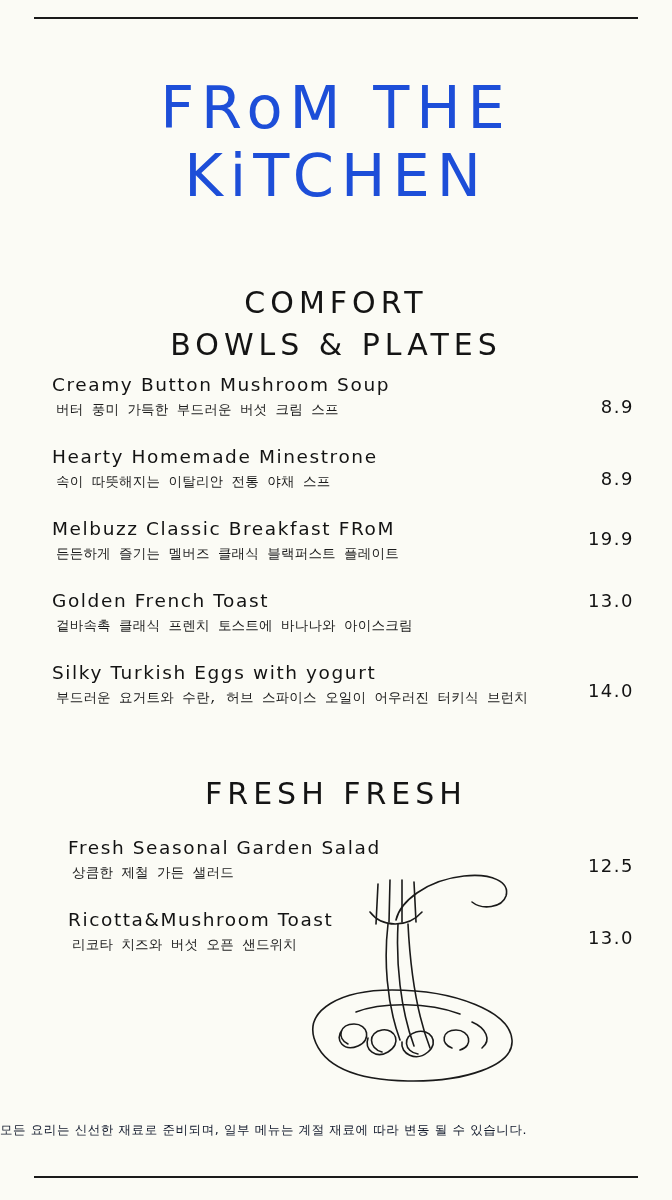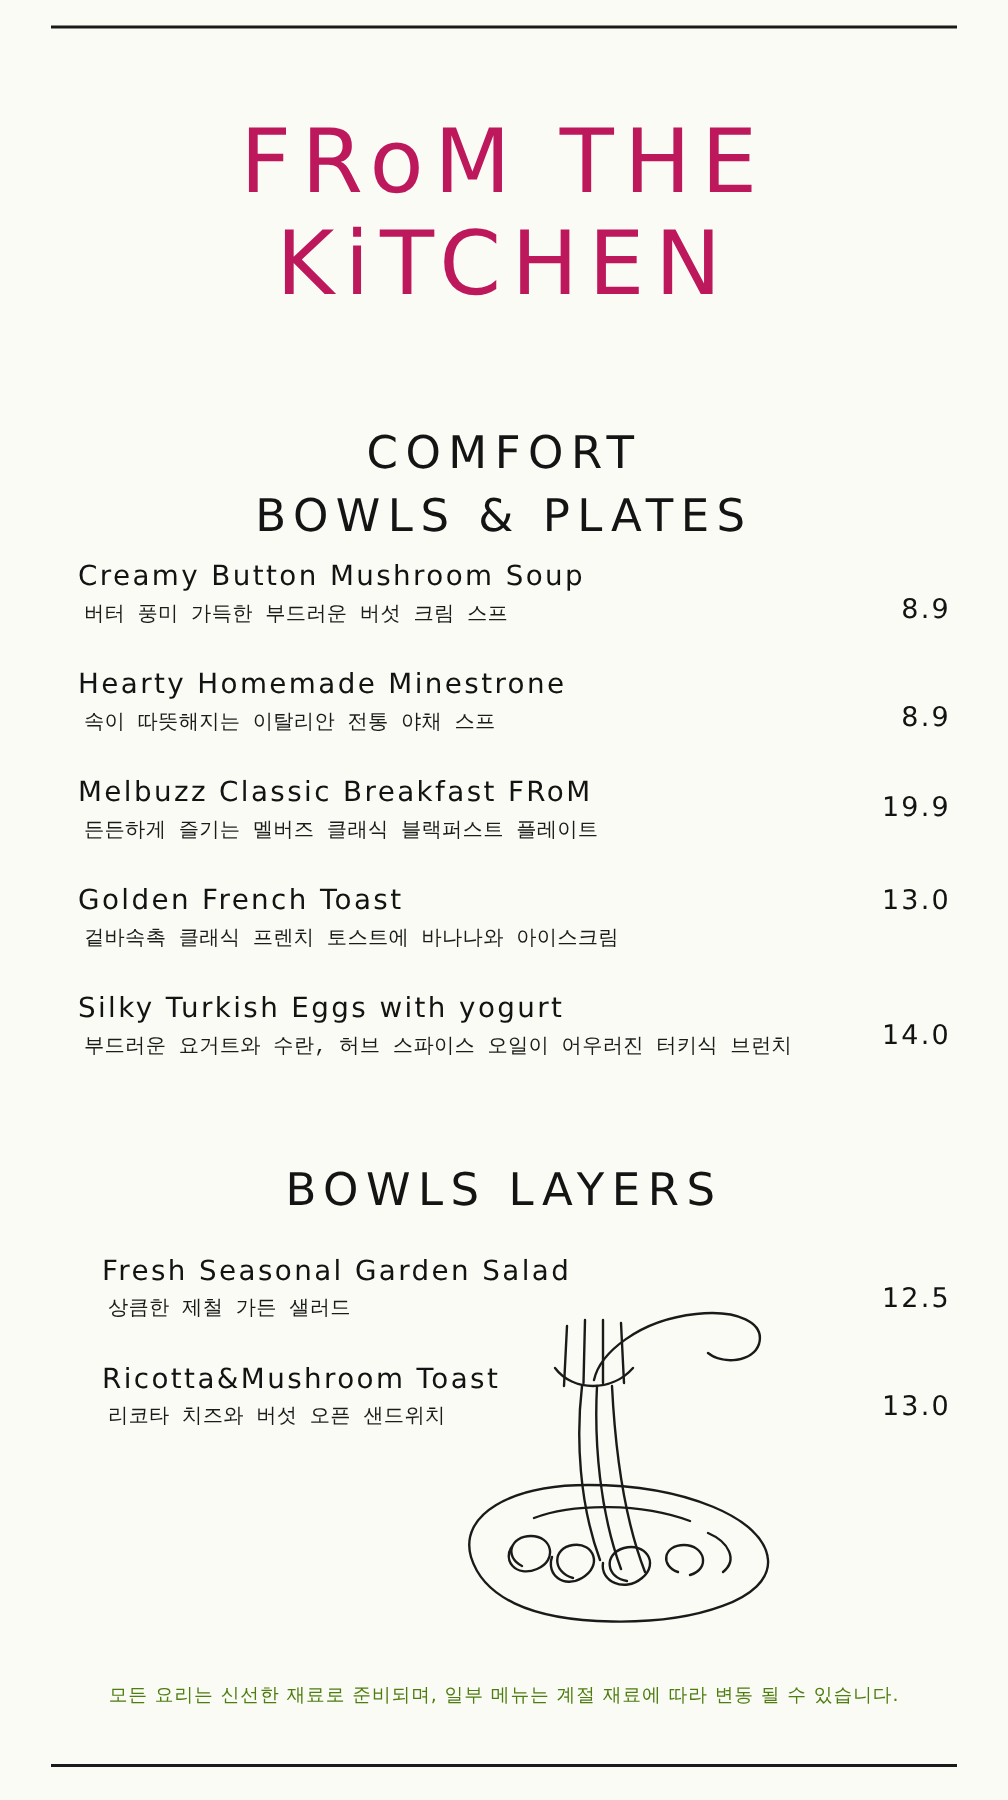--- a/index.html
+++ b/index.html
@@ -36,21 +36,21 @@
     left: 0;
     right: 0;
     text-align: center;
   }
   .title-line {
     font-family: "DejaVu Sans", sans-serif;
     font-size: 59px;
     letter-spacing: 7px;
     line-height: 68px;
     font-weight: 400;
-    color: #be185d;
+    color: #1d4ed8;
   }
 
   .section-head {
     position: absolute;
     left: 0;
     right: 0;
     text-align: center;
     font-size: 30px;
     letter-spacing: 5px;
     line-height: 42px;
@@ -115,24 +115,23 @@
   .menu.comfort .item { margin-bottom: 22px; }
   .menu.fresh .item { margin-bottom: 22px; margin-left: 16px; }
   .menu.fresh .item[data-idx="0"] .price { margin-top: 20px; }
   .menu.fresh .item[data-idx="1"] .price { margin-top: 20px; }
 
   .footnote {
     position: absolute;
     left: 0;
     right: 0;
     top: 1122px;
-    text-align: center;
     font-size: 12.5px;
     letter-spacing: 0.6px;
-    color: #4d7c0f;
+    color: #0f172a;
   }
 
   .doodle {
     position: absolute;
     left: 296px;
     top: 862px;
     width: 320px;
     height: 230px;
     pointer-events: none;
   }
@@ -197,21 +196,21 @@
         <div class="texts">
           <div class="name">Silky Turkish Eggs with yogurt</div>
           <div class="desc">부드러운 요거트와 수란, 허브 스파이스 오일이 어우러진 터키식 브런치</div>
         </div>
         <div class="price">14.0</div>
       </div>
     </div>
   </div>
 
   <div class="section-head fresh">
-    <div>BOWLS LAYERS</div>
+    <div>FRESH FRESH</div>
   </div>
 
   <div class="menu fresh">
     <div class="item" data-idx="0">
       <div class="rowline">
         <div class="texts">
           <div class="name">Fresh Seasonal Garden Salad</div>
           <div class="desc">상큼한 제철 가든 샐러드</div>
         </div>
         <div class="price">12.5</div>

